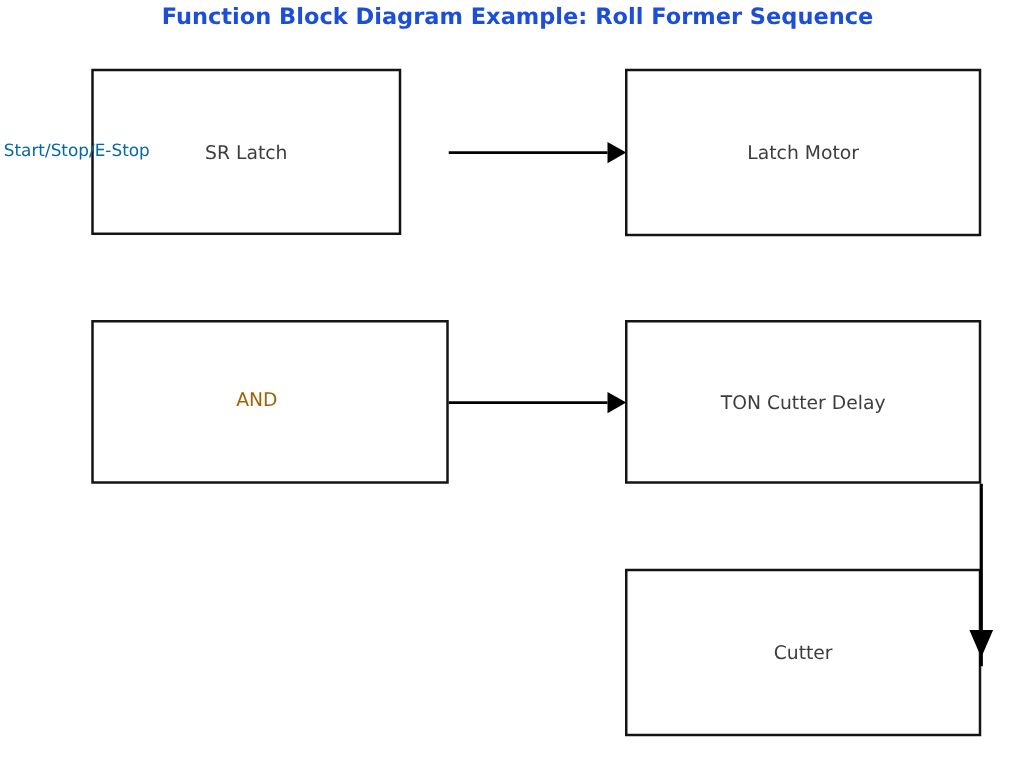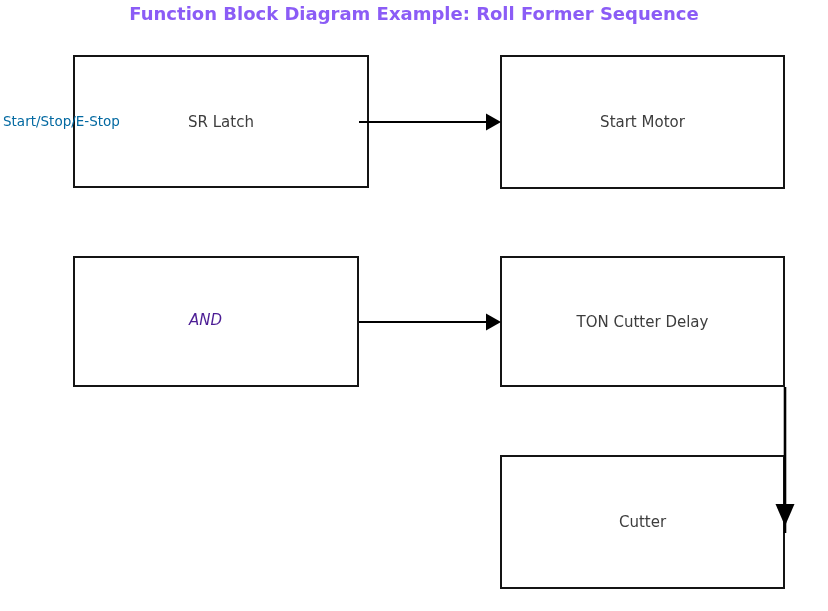--- a/index.html
+++ b/index.html
@@ -22,21 +22,21 @@
   }
   .title {
     position: absolute;
     left: 0;
     top: 0;
     width: 828px;
     text-align: center;
     font-family: "DejaVu Sans", sans-serif;
     font-size: 18px;
     font-weight: bold;
-    color: #8b5cf6;
+    color: #1d4ed8;
     line-height: 24px;
     letter-spacing: 0px;
     white-space: nowrap;
   }
   .block {
     position: absolute;
     box-sizing: border-box;
     background: #ffffff;
     border: 2px solid #141414;
     display: flex;
@@ -56,48 +56,47 @@
     font-size: 13.5px;
     color: #0369a1;
     white-space: nowrap;
     line-height: 16px;
     z-index: 5;
   }
   .and-overlay {
     position: absolute;
     font-family: "DejaVu Sans", sans-serif;
     font-size: 15px;
-    color: #4c1d95;
+    color: #a16207;
     white-space: nowrap;
     line-height: 18px;
     z-index: 4;
-    font-style: italic;
   }
   svg.connectors {
     position: absolute;
     left: 0; top: 0;
     width: 828px;
     height: 611px;
     pointer-events: none;
     z-index: 3;
   }
 </style>
 </head>
 <body>
 
 <div id="canvas">
 
   <div class="title" style="top:2px;">Function Block Diagram Example: Roll Former Sequence</div>
 
-  <div class="block" style="left:73px; top:55px; width:296px; height:133px;">
+  <div class="block" style="left:73px; top:55px; width:248px; height:133px;">
     <span class="block-label">SR Latch</span>
   </div>
 
   <div class="block" style="left:500px; top:55px; width:285px; height:134px;">
-    <span class="block-label">Start Motor</span>
+    <span class="block-label">Latch Motor</span>
   </div>
 
   <div class="block" style="left:73px; top:256px; width:286px; height:131px;">
     <span class="block-label" style="visibility:hidden;">AND</span>
   </div>
 
   <div class="block" style="left:500px; top:455px; width:285px; height:134px;">
     <span class="block-label">Cutter</span>
   </div>
 

